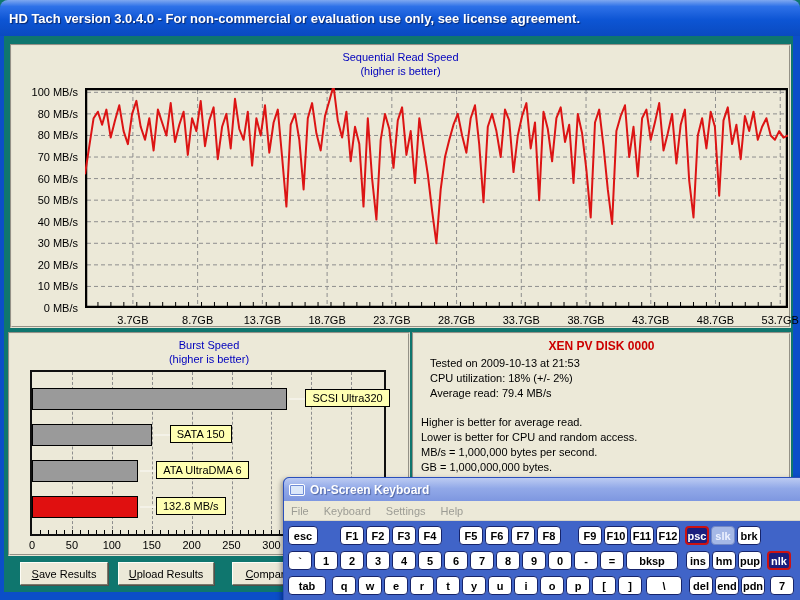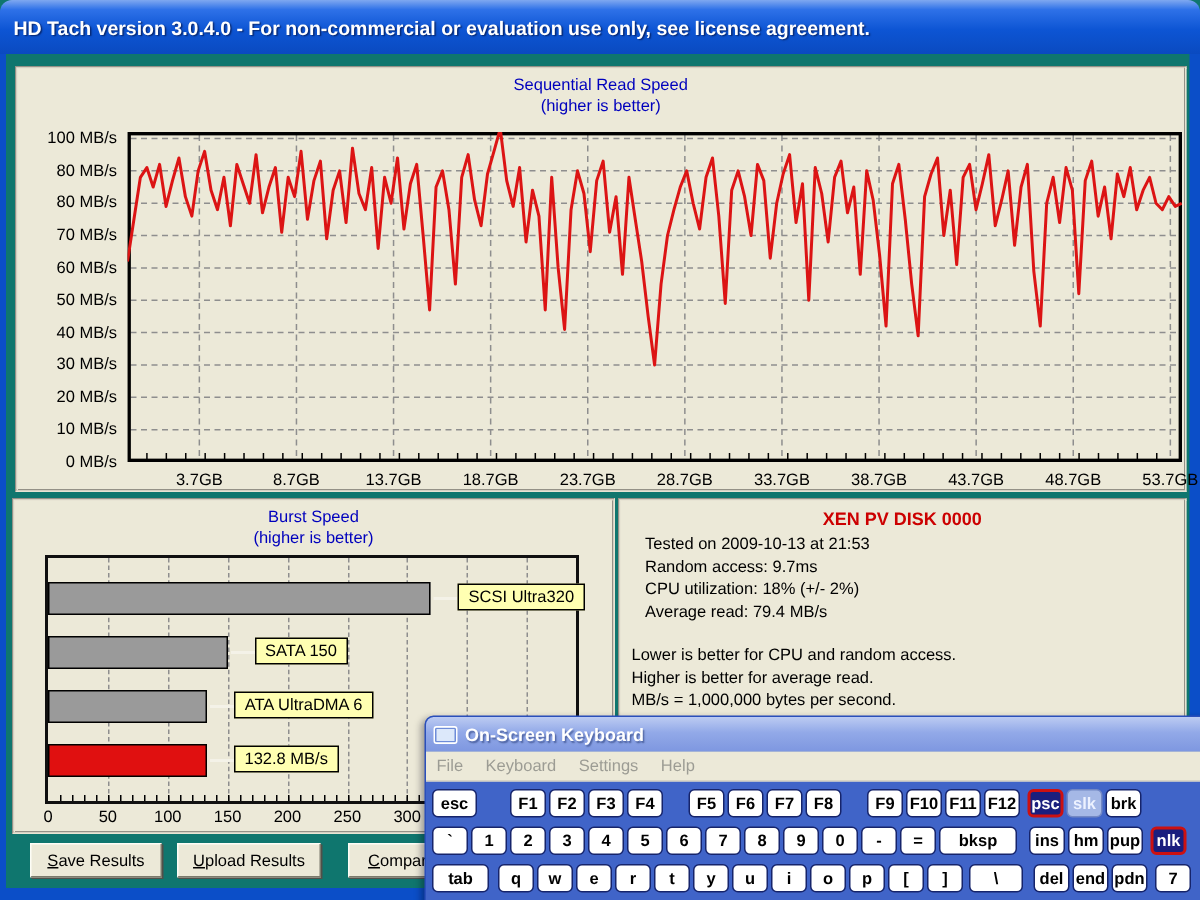--- a/index.html
+++ b/index.html
@@ -281,28 +281,27 @@
         <div class="xl" style="left: 161.637px;">200</div>
         <div class="xl" style="left: 201.546px;">250</div>
         <div class="xl" style="left: 241.456px;">300</div>
       </div>
   </div>
 
   <div class="panel" id="info-panel">
     <div class="info-device">XEN PV DISK 0000</div>
     <div id="info-stats">
         <div class="info-stat">Tested on 2009-10-13 at 21:53</div>
-        <div class="info-stat">Random access: 9.7ms</div>
         <div class="info-stat">CPU utilization: 18% (+/- 2%)</div>
         <div class="info-stat">Average read: 79.4 MB/s</div>
       </div>
     <div class="info-spacer"></div>
     <div id="info-notes">
+        <div>Higher is better for average read.</div>
         <div>Lower is better for CPU and random access.</div>
-        <div>Higher is better for average read.</div>
         <div>MB/s = 1,000,000 bytes per second.</div>
         <div>GB = 1,000,000,000 bytes.</div>
       </div>
   </div>
 
   <div id="buttons-row">
       <button class="btn" style="left: 20px; width: 88px;"><u>S</u>ave Results</button>
       <button class="btn" style="left: 118px; width: 96px;"><u>U</u>pload Results</button>
       <button class="btn" style="left: 232px; width: 72px;"><u>C</u>ompare</button>
     </div>

